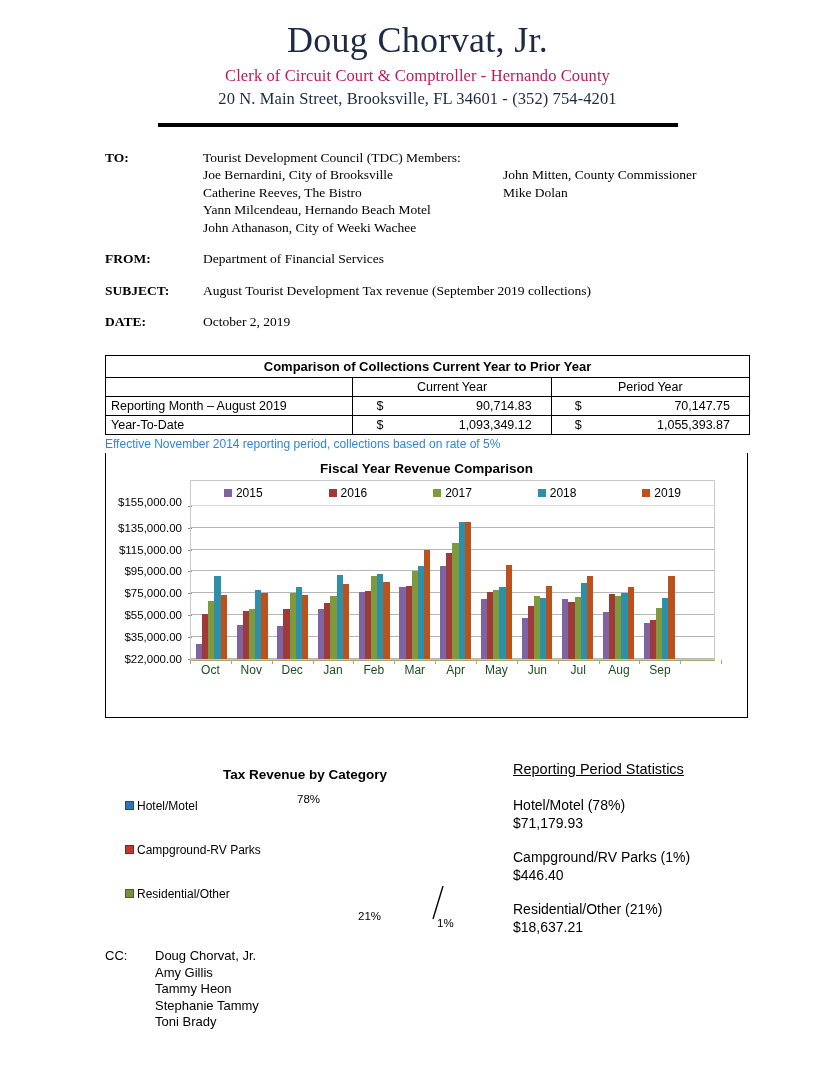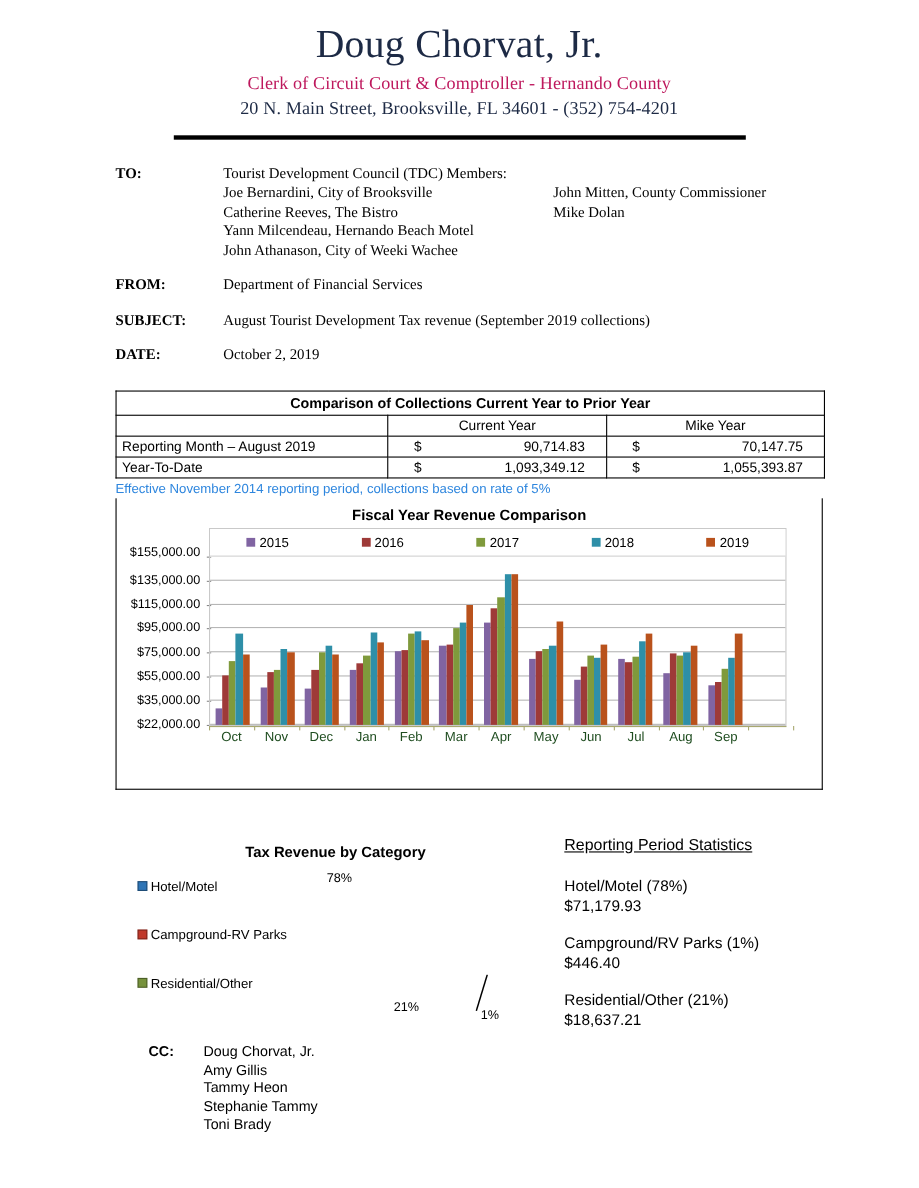--- a/index.html
+++ b/index.html
@@ -154,21 +154,21 @@
   .stats-h{
     text-decoration:underline;font-size:14.5px;margin-bottom:18px;
   }
   .stat-blk{margin-bottom:16px;}
 
   
   .cc{
     position:absolute;left:105px;top:948px;font-size:13px;line-height:16.5px;
     display:flex;
   }
-  .cc-label{font-weight:bold;width:50px;flex:0 0 50px;margin-left:30px;}
+  .cc-label{font-weight:normal;width:50px;flex:0 0 50px;}
   .cc-list div{white-space:nowrap;}
 </style>
 </head>
 <body>
 
 <div class="page">
 
   <div class="letterhead">
     <div class="lh-name">Doug Chorvat, Jr.</div>
     <div class="lh-sub1">Clerk of Circuit Court &amp; Comptroller - Hernando County</div>
@@ -222,21 +222,21 @@
 
   <div class="tbl-wrap">
     <table class="cmp">
       <tbody>
           <tr>
         <td class="title" colspan="3">Comparison of Collections Current Year to Prior Year</td>
       </tr>
       <tr>
         <td class="hdr" style="width:255px"></td>
         <td class="hdr" style="width:195px">Current Year</td>
-        <td class="hdr" style="width:195px">Mike Year</td>
+        <td class="hdr" style="width:195px">Period Year</td>
       </tr>
       <tr>
         <td class="lbl">Reporting Month – August 2019</td>
         <td>
           <div class="money">
             <span>$</span>
             <span>90,714.83</span>
           </div>
         </td>
         <td>

